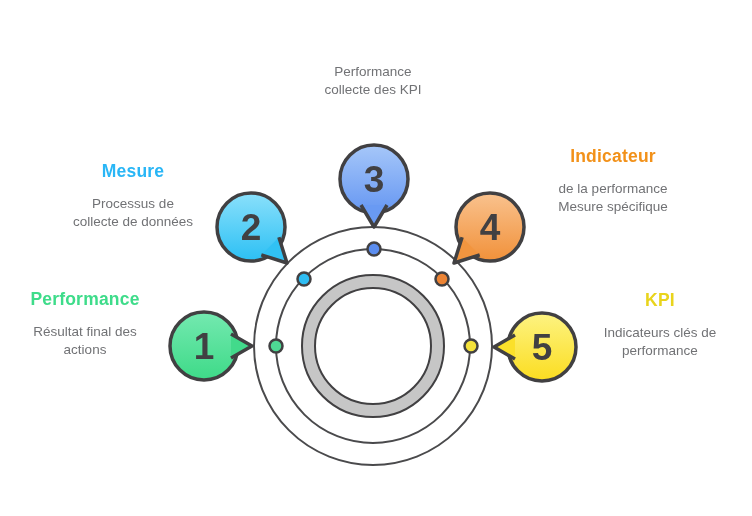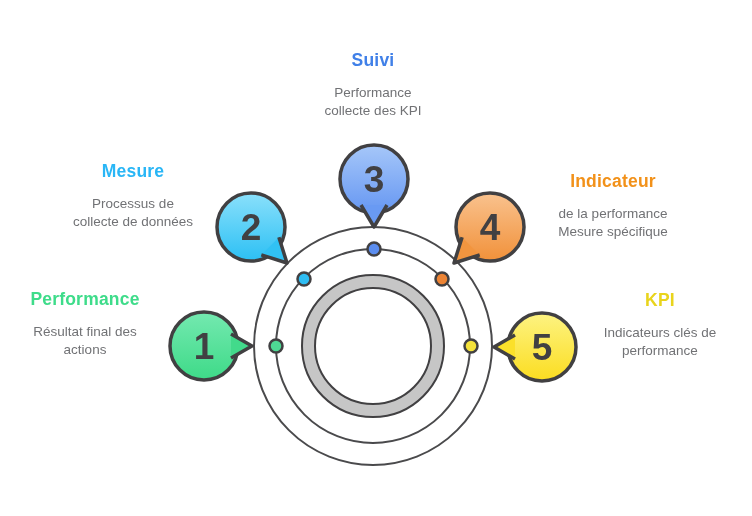--- a/index.html
+++ b/index.html
@@ -95,28 +95,27 @@
 
   <div class="label" style="left:23px;top:161px;">
     <div class="title" style="color: rgb(41, 182, 246);">Mesure</div>
     <div class="desc">
       <div>Processus de</div>
       <div>collecte de données</div>
     </div>
   </div>
 
   <div class="label" style="left:263px;top:50px;">
-    <div class="title" style="color: rgb(64, 128, 232);">Suivi</div>
     <div class="desc">
       <div>Performance</div>
       <div>collecte des KPI</div>
     </div>
   </div>
 
-  <div class="label" style="left:503px;top:146px;margin-top:25px;">
+  <div class="label" style="left:503px;top:146px;">
     <div class="title" style="color: rgb(242, 145, 25);">Indicateur</div>
     <div class="desc">
       <div>de la performance</div>
       <div>Mesure spécifique</div>
     </div>
   </div>
 
   <div class="label" style="left:550px;top:290px;">
     <div class="title" style="color: rgb(233, 212, 28);">KPI</div>
     <div class="desc">

